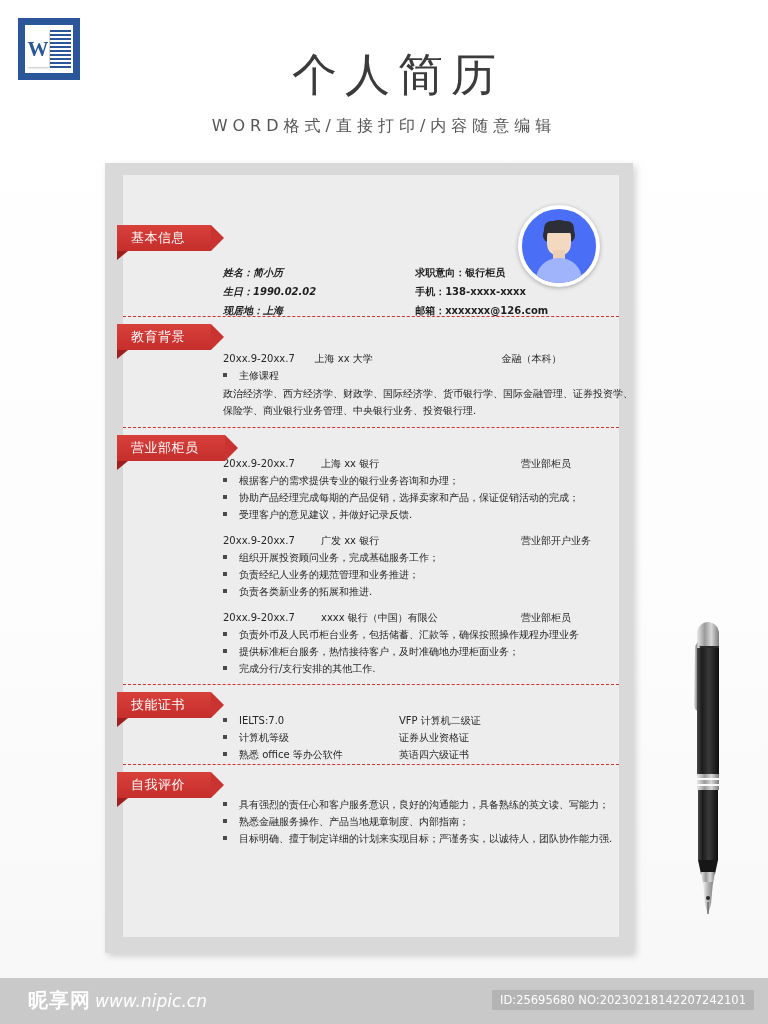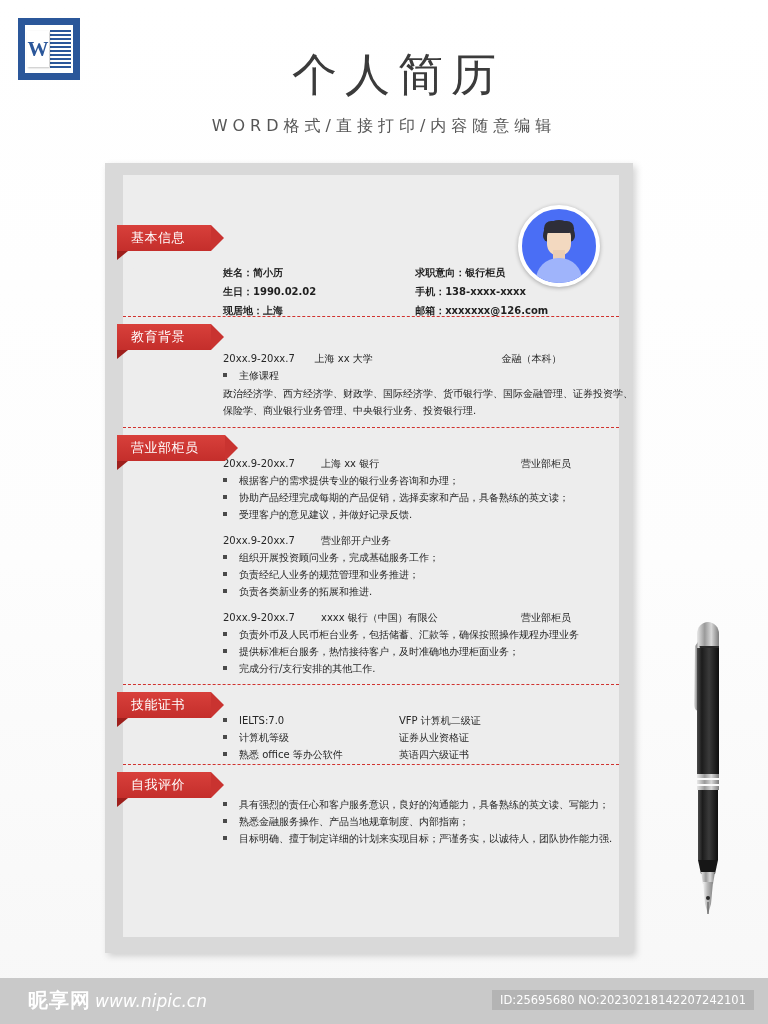--- a/index.html
+++ b/index.html
@@ -211,21 +211,21 @@
     width: 390px;
     font-size: 10px;
     color: #1f1f1f;
     font-weight: bold;
     font-family: "DejaVu Sans", "Liberation Sans", sans-serif;
   }
   .info-grid .irow {
     display: flex;
     line-height: 19px;
   }
-  .info-grid .c1 { width: 170px; }
+  .info-grid .c1 { width: 170px; font-style: italic; }
   .info-grid .c2 { width: 210px; margin-left: 32px; }
 
   
   .avatar {
     position: absolute;
     left: 413px;
     top: 42px;
     width: 74px;
     height: 74px;
     border-radius: 50%;
@@ -410,31 +410,32 @@
         <div class="col-date">20xx.9-20xx.7</div>
         <div class="col-org">上海 xx 银行</div>
         <div class="col-role">营业部柜员</div>
       </div>
       <div class="bullet-row">
         <span class="bullet"></span>
         <span>根据客户的需求提供专业的银行业务咨询和办理；</span>
       </div>
       <div class="bullet-row">
         <span class="bullet"></span>
-        <span>协助产品经理完成每期的产品促销，选择卖家和产品，具备熟练的英文读；</span>
+        <span>协助产品经理完成每期的产品促销，选择卖家和产品，保证促销活动的完成；</span>
       </div>
       <div class="bullet-row">
         <span class="bullet"></span>
         <span>受理客户的意见建议，并做好记录反馈.</span>
       </div>
     </div>
 
     <div class="sec-body" style="left:118px; top:369px;">
       <div class="row">
         <div class="col-date">20xx.9-20xx.7</div>
+        <div class="col-org">广发 xx 银行</div>
         <div class="col-role">营业部开户业务</div>
       </div>
       <div class="bullet-row">
         <span class="bullet"></span>
         <span>组织开展投资顾问业务，完成基础服务工作；</span>
       </div>
       <div class="bullet-row">
         <span class="bullet"></span>
         <span>负责经纪人业务的规范管理和业务推进；</span>
       </div>

